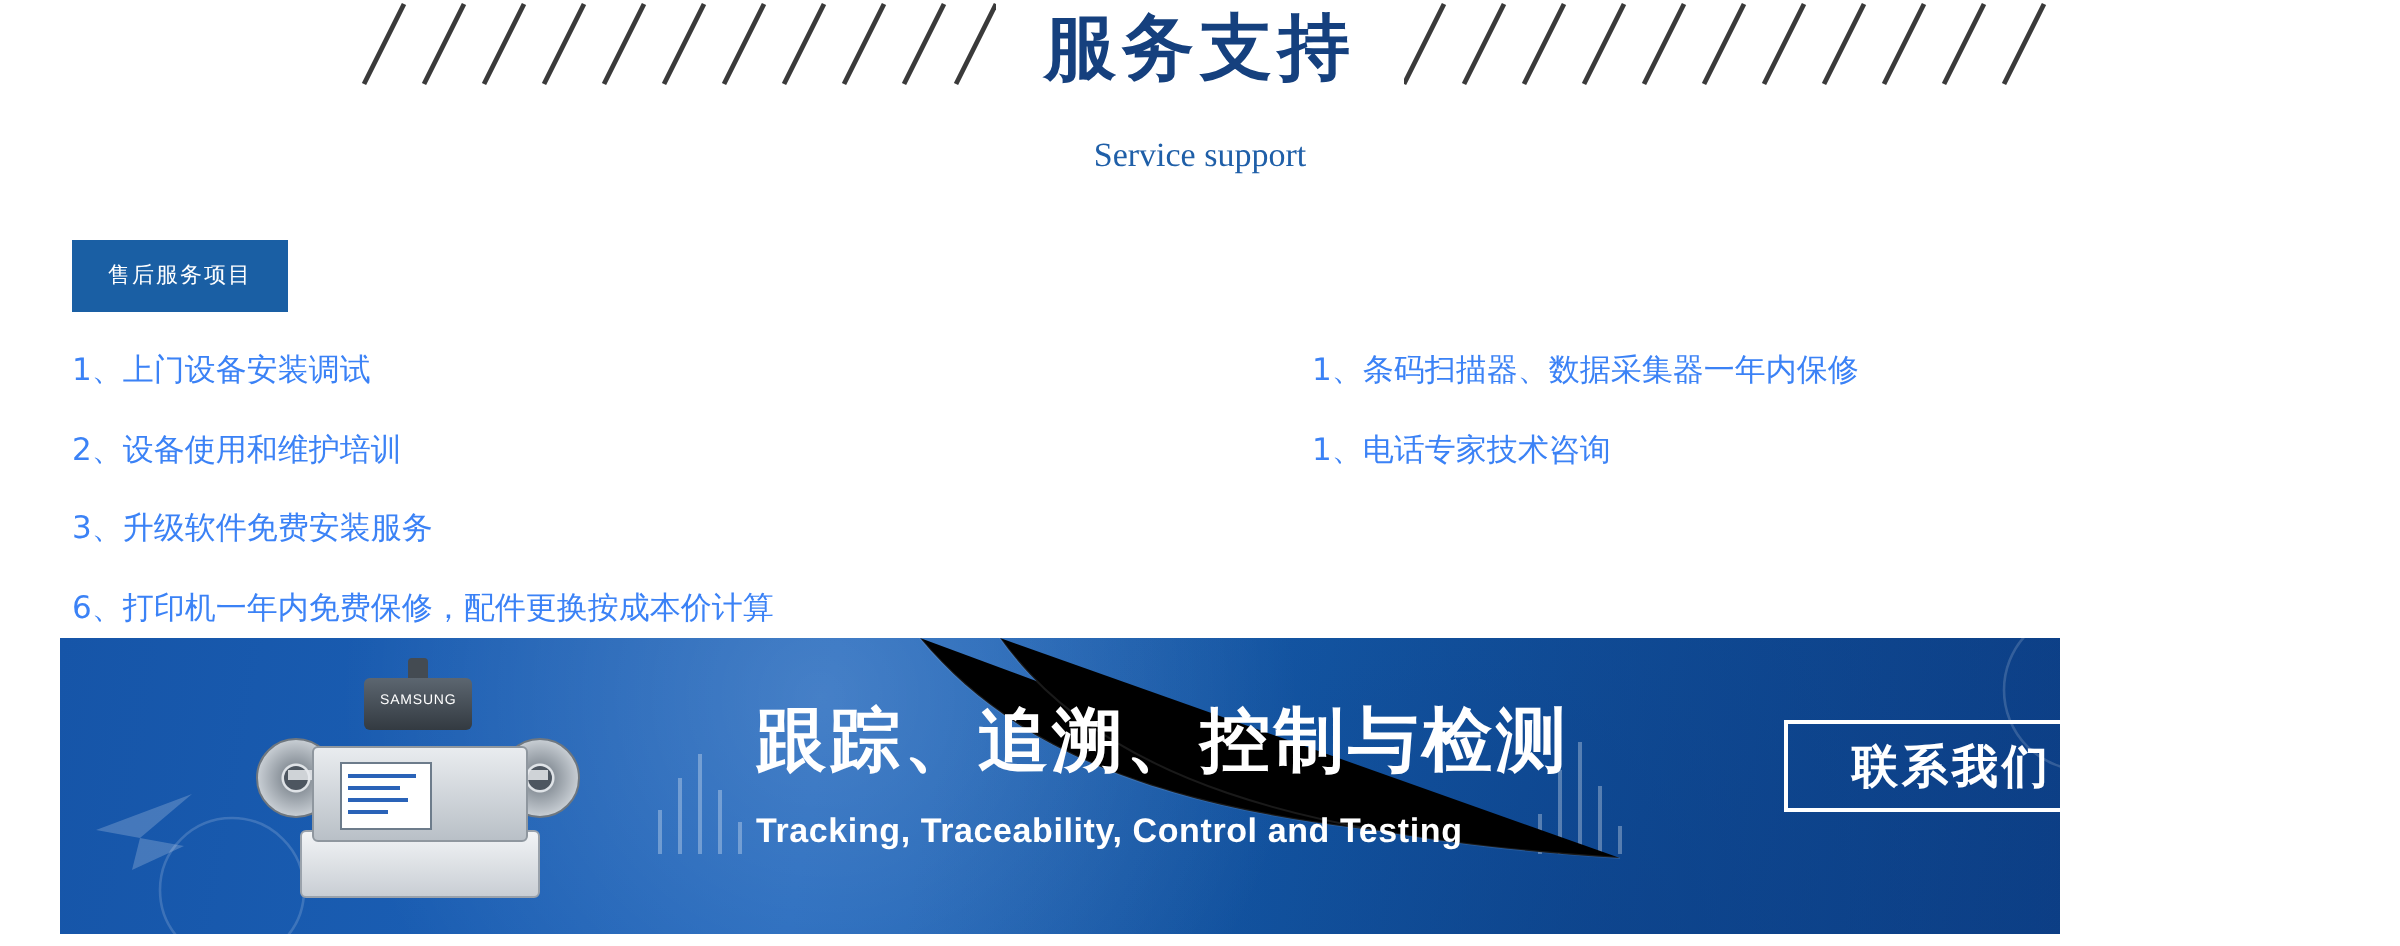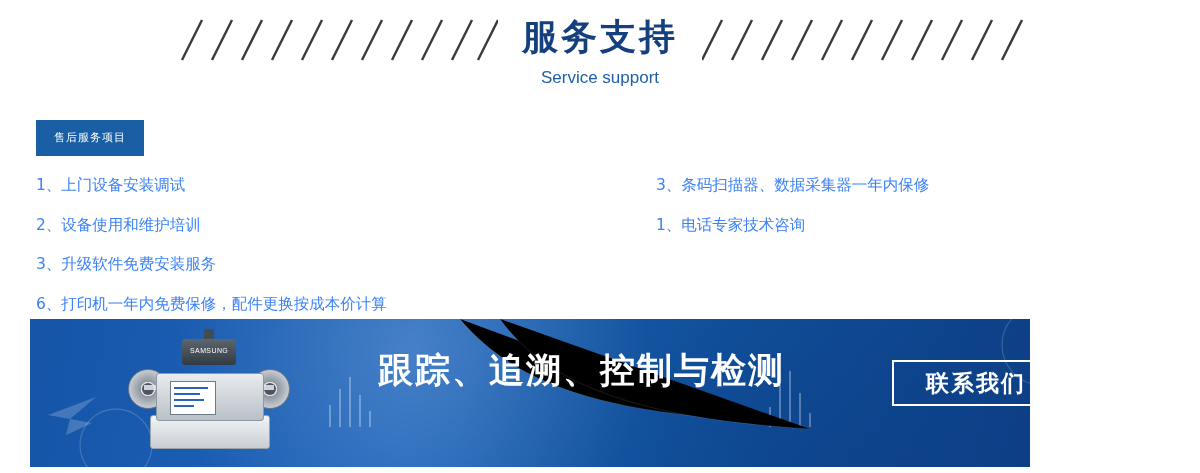--- a/index.html
+++ b/index.html
@@ -16,21 +16,21 @@
     position: relative;
   }
 
   
   .header {
     position: relative;
     height: 108px;
   }
   .title-row {
     display: flex;
-    align-items: flex-end;
+    align-items: flex-start;
     justify-content: center;
     height: 62px;
     gap: 24px;
   }
   .slashes {
     display: flex;
     align-items: center;
     height: 44px;
   }
   .slashes svg { display: block; }
@@ -40,21 +40,21 @@
     color: #15407e;
     letter-spacing: 3px;
     white-space: nowrap;
     font-family: "DejaVu Sans", sans-serif;
   }
   .sub-title {
     text-align: center;
     font-size: 17px;
     color: #1f5fa8;
     margin-top: 6px;
-    font-family: Liberation Sans, sans-serif;
+    font-family: Liberation Serif, serif;
   }
 
   
   .section-tag-wrap {
     padding: 0 0 0 36px;
     margin-top: 12px;
   }
   .section-tag {
     display: inline-block;
     background: #1a5fa4;
@@ -256,21 +256,21 @@
 </div>
 
 <div class="list-area">
   <div class="col left">
     <div class="svc-item">1、上门设备安装调试</div>
     <div class="svc-item">2、设备使用和维护培训</div>
     <div class="svc-item">3、升级软件免费安装服务</div>
     <div class="svc-item">6、打印机一年内免费保修，配件更换按成本价计算</div>
   </div>
   <div class="col right">
-    <div class="svc-item">3、条码扫描器、数据采集器一年内保修</div>
+    <div class="svc-item">1、条码扫描器、数据采集器一年内保修</div>
     <div class="svc-item">1、电话专家技术咨询</div>
   </div>
 </div>
 
 <div class="banner">
 
   <svg class="banner-deco" width="1140" height="148" viewBox="0 0 1140 148" aria-hidden="true">
     <g fill="none" stroke="#ffffff" stroke-opacity="0.16" stroke-width="1.3">
       <circle cx="1012" cy="26" r="40"></circle>
       <circle cx="1096" cy="96" r="54"></circle>
@@ -312,17 +312,18 @@
       <i style="top:23px; width:20px;"></i>
     </div>
     <div class="pr-arm"></div>
     <div class="pr-top">
       <b>SAMSUNG</b>
     </div>
   </div>
 
   <div class="banner-text">
     <div class="banner-cn">跟踪、追溯、控制与检测</div>
+    <div class="banner-en">Tracking, Traceability, Control and Testing</div>
   </div>
 
   <div class="contact-btn">联系我们</div>
 
 </div>
 
 </body></html>

